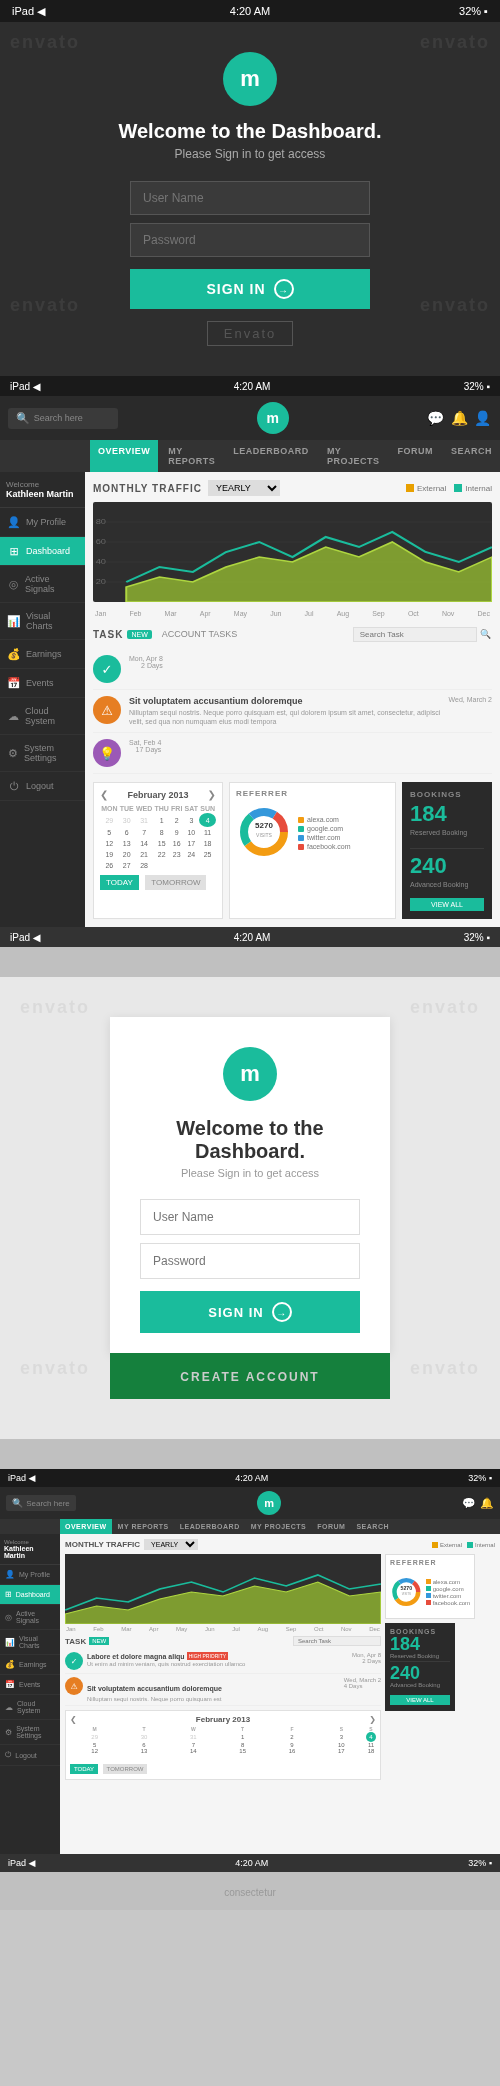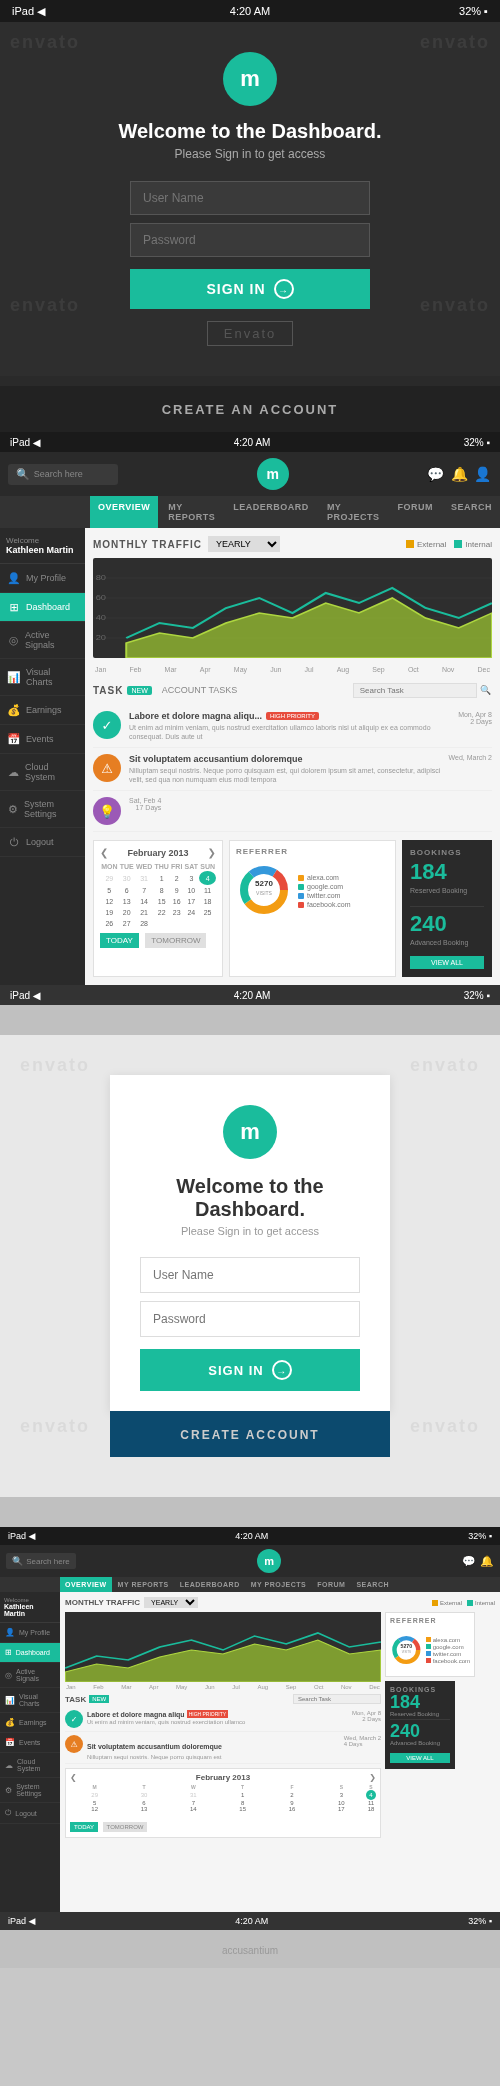--- a/index.html
+++ b/index.html
@@ -601,21 +601,21 @@
       border: 1px solid #e0e0e0;
       color: #bbb;
       padding: 8px;
       font-size: 10px;
       cursor: pointer;
       width: 100%;
       text-align: center;
       margin-top: 8px;
     }
     .light-create-bar {
-      background: #0c4a6e;
+      background: #15803d;
       width: 280px;
       padding: 14px;
       text-align: center;
     }
     .light-create-btn {
       color: #ccc;
       font-size: 12px;
       letter-spacing: 2px;
       font-weight: bold;
       text-transform: uppercase;
@@ -787,23 +787,20 @@
         <span>SIGN IN</span>
         <span class="circle-arrow">→</span>
       </button>
     </div>
 
     <div class="envato-logo-area" style="margin-top:12px;">
       <div class="envato-text">Envato</div>
     </div>
   </div>
 
-  <div class="create-account-bar">
-    <span class="create-account-btn">CREATE AN ACCOUNT</span>
-  </div>
 </div>
 
 <div class="dashboard-section">
   <div class="dash-status-bar">
     <span>iPad ◀</span>
     <span>4:20 AM</span>
     <span>32% ▪</span>
   </div>
 
   <div class="dash-top-bar">
@@ -934,27 +931,20 @@
       <div class="task-header">
         <span class="task-label">TASK</span>
         <span class="badge-new">NEW</span>
         <span class="tab-finished">ACCOUNT TASKS</span>
         <input class="task-search" type="text" placeholder="Search Task" style="">
         <span style="font-size:9px;color:#aaa;">🔍</span>
       </div>
 
       <div class="task-item">
         <div class="task-icon-circle" style="background:#1abc9c;">✓</div>
-        <div class="task-content">
-          <div class="task-title-row">
-            <span class="task-title">Labore et dolore magna aliqu...</span>
-            <span class="priority-badge">HIGH PRIORITY</span>
-          </div>
-          <div class="task-desc">Ut enim ad minim veniam, quis nostrud exercitation ullamco laboris nisi ut aliquip ex ea commodo consequat. Duis aute ut</div>
-        </div>
         <div class="task-meta">
           <div>Mon, Apr 8</div>
           <div>2 Days</div>
         </div>
       </div>
 
       <div class="task-item">
         <div class="task-icon-circle" style="background:#e67e22;">⚠</div>
         <div class="task-content">
           <div class="task-title-row">
@@ -1385,14 +1375,14 @@
   </div>
 
   <div class="small-status-bar" style="background:#333;">
     <span>iPad ◀</span>
     <span>4:20 AM</span>
     <span>32% ▪</span>
   </div>
 </div>
 
 <div style="background:#c0c0c0;padding:10px;text-align:center;">
-  <span style="color:#999;font-size:10px;">accusantium</span>
+  <span style="color:#999;font-size:10px;">consectetur</span>
 </div>
 
 </body></html>

